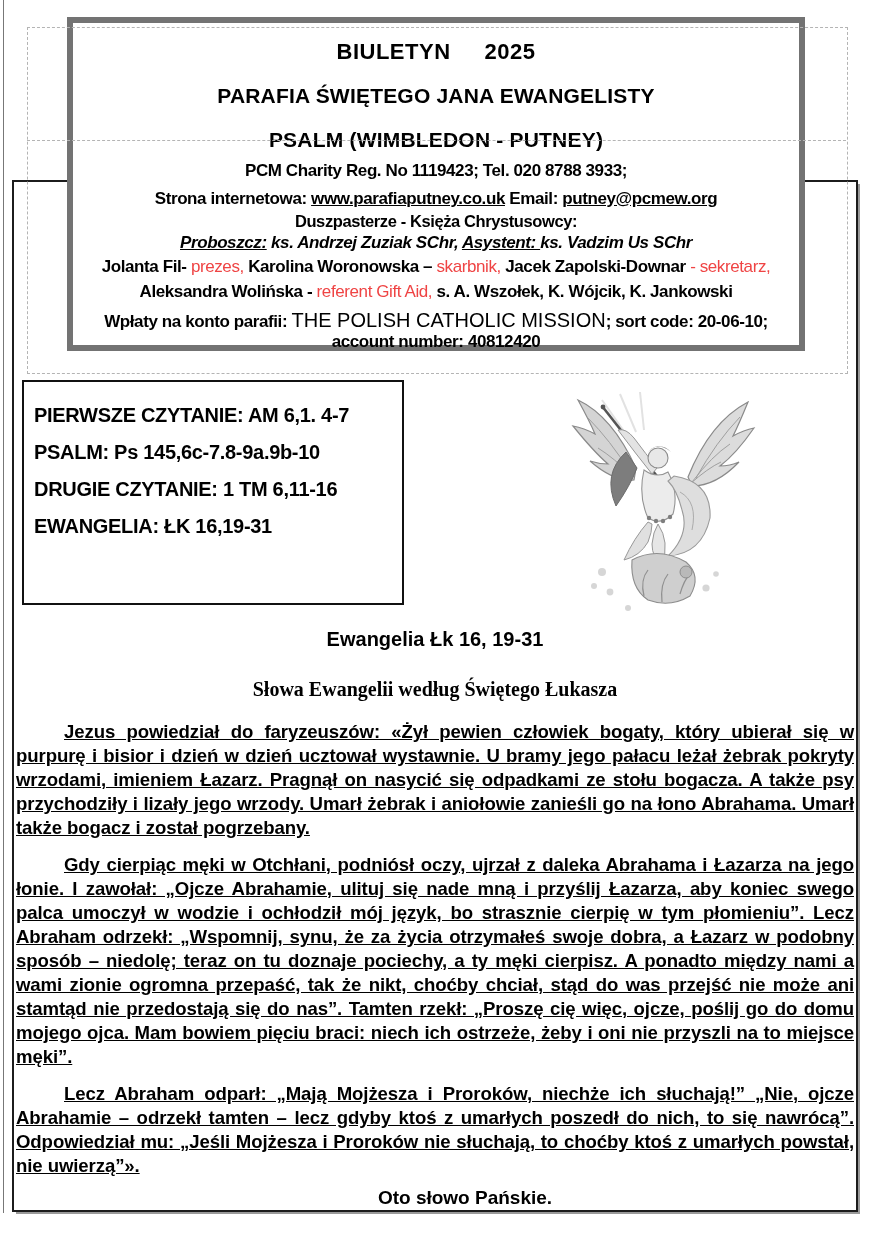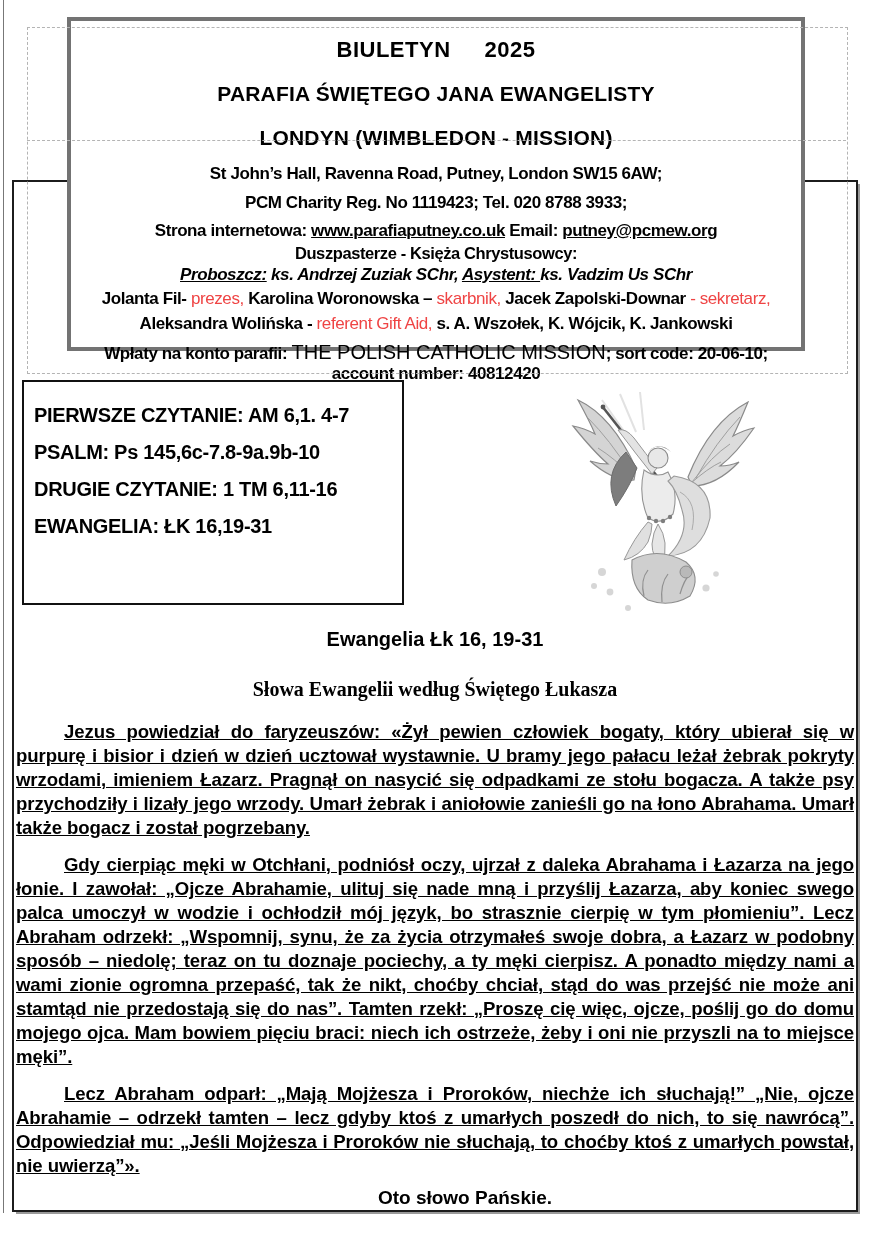--- a/index.html
+++ b/index.html
@@ -8,21 +8,21 @@
   .abs{position:absolute;}
   
   .scan-line{left:3px;top:0;width:1px;height:1213px;background:#777;z-index:0;}
   
   .dashed-frame{left:27px;top:27px;width:819px;height:345px;border:1px dashed #b4b4b4;z-index:3;pointer-events:none;}
   .dashed-mid{left:27px;top:140px;width:819px;height:0;border-top:1px dashed #b4b4b4;z-index:3;pointer-events:none;}
   
   .main-box{left:12px;top:180px;width:846px;height:1032px;border:2px solid #1c1c1c;background:#fff;z-index:1;
             box-shadow:3px 3px 0 -1px #9a9a9a;box-sizing:border-box;}
   
-  .header-box{left:67px;top:17px;width:738px;height:334px;border:4px solid #737373;background:#fff;z-index:2;
+  .header-box{left:67px;top:17px;width:738px;height:334px;border:6px solid #737373;background:#fff;z-index:2;
               box-sizing:border-box;text-align:center;padding-top:12px;}
   .header-box .t1{font-size:22px;font-weight:bold;letter-spacing:.5px;margin-top:4px;}
   .t1 .gap{display:inline-block;width:34px;}
   .header-box .t2{font-size:21px;font-weight:bold;margin-top:19px;letter-spacing:.2px;}
   .header-box .t3{font-size:21px;font-weight:bold;margin-top:20px;letter-spacing:.2px;}
   .hline{font-size:17px;font-weight:bold;letter-spacing:-0.4px;}
   .header-box .a1{margin-top:14px;}
   .header-box .a2{margin-top:9px;}
   .header-box .a3{margin-top:8px;}
   .header-box .a4{margin-top:3px;font-size:16.5px;}
@@ -50,22 +50,21 @@
 <body>
 
 <div class="abs scan-line"></div>
 <div class="abs main-box"></div>
 <div class="abs dashed-frame"></div>
 <div class="abs dashed-mid"></div>
 
 <div class="abs header-box">
   <div class="t1"><span>BIULETYN</span><span class="gap"></span><span>2025</span></div>
   <div class="t2">PARAFIA ŚWIĘTEGO JANA EWANGELISTY</div>
-  <div class="t3">LONDYN (WIMBLEDON - MISSION)</div>
-  <div class="hline a1">St John’s Hall, Ravenna Road, Putney, London SW15 6AW;</div>
+  <div class="t3">PSALM (WIMBLEDON - PUTNEY)</div>
   <div class="hline a2">PCM Charity Reg. No 1119423; Tel. 020 8788 3933;</div>
   <div class="hline a3"><span>Strona internetowa: </span><span class="u">www.parafiaputney.co.uk</span><span> Email: </span><span class="u">putney@pcmew.org</span></div>
   <div class="hline a4">Duszpasterze - Księża Chrystusowcy:</div>
   <div class="hline a5"><span class="u">Proboszcz:</span><span> ks. Andrzej Zuziak SChr, </span><span class="u">Asystent: </span><span>ks. Vadzim Us SChr</span></div>
   <div class="hline a6"><span>Jolanta Fil-</span><span class="light"> prezes, </span><span>Karolina Woronowska –</span><span class="light"> skarbnik, </span><span>Jacek Zapolski-Downar</span><span class="light"> - sekretarz,</span></div>
   <div class="hline a7"><span>Aleksandra Wolińska - </span><span class="light">referent Gift Aid, </span><span>s. A. Wszołek, K. Wójcik, K. Jankowski</span></div>
   <div class="hline a8"><span>Wpłaty na konto parafii: </span><span class="big-mission">THE POLISH CATHOLIC MISSION</span><span>; sort code: 20-06-10; account number: 40812420</span></div>
 </div>
 
 <div class="abs readings-box">

